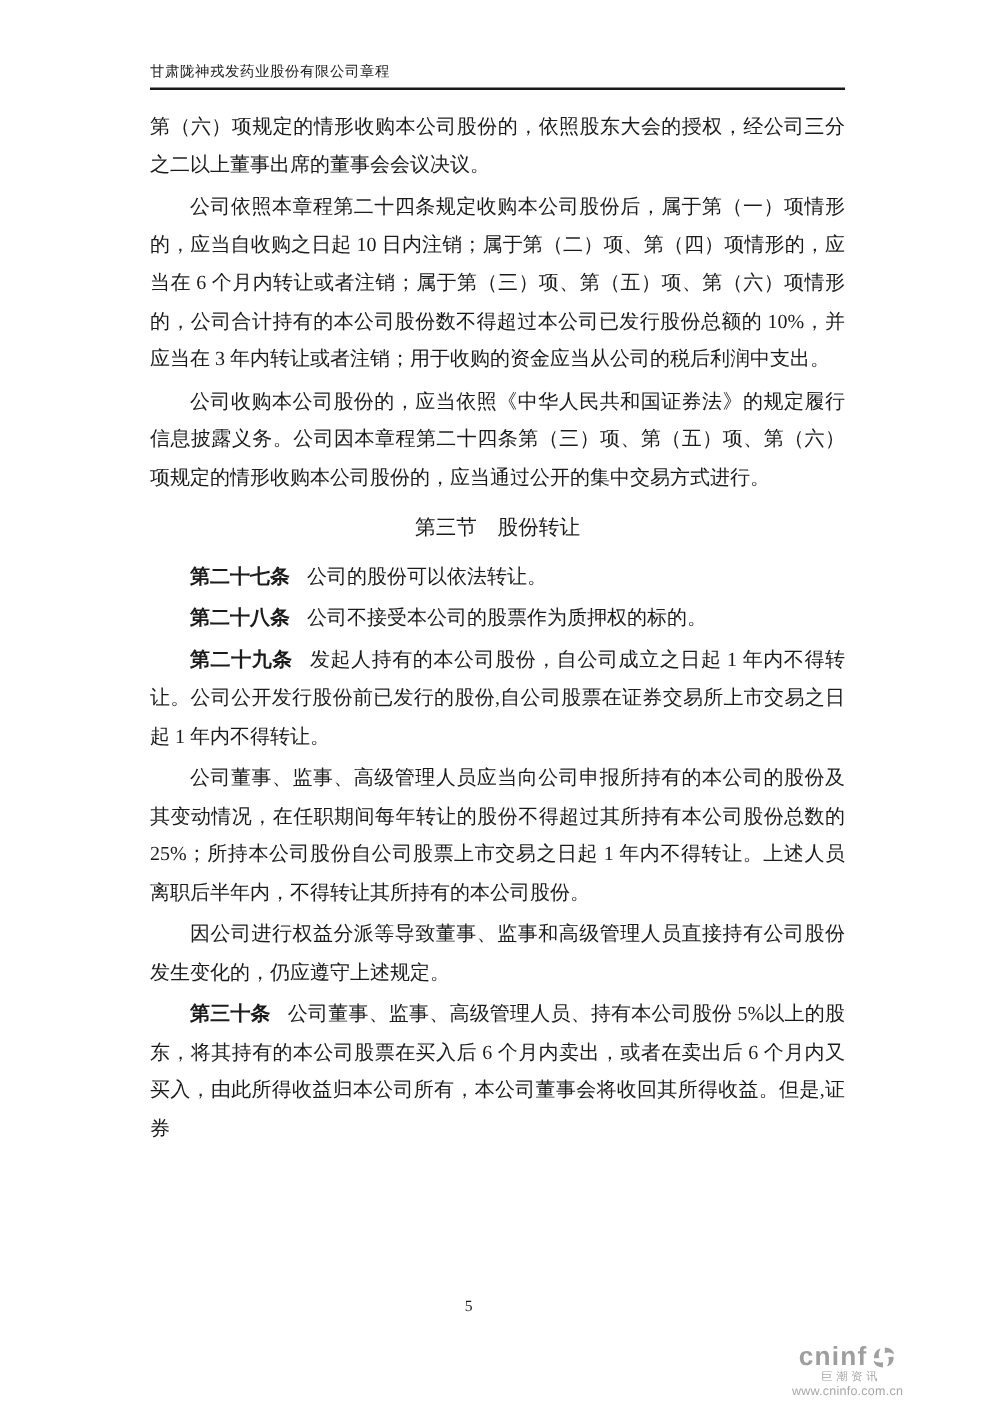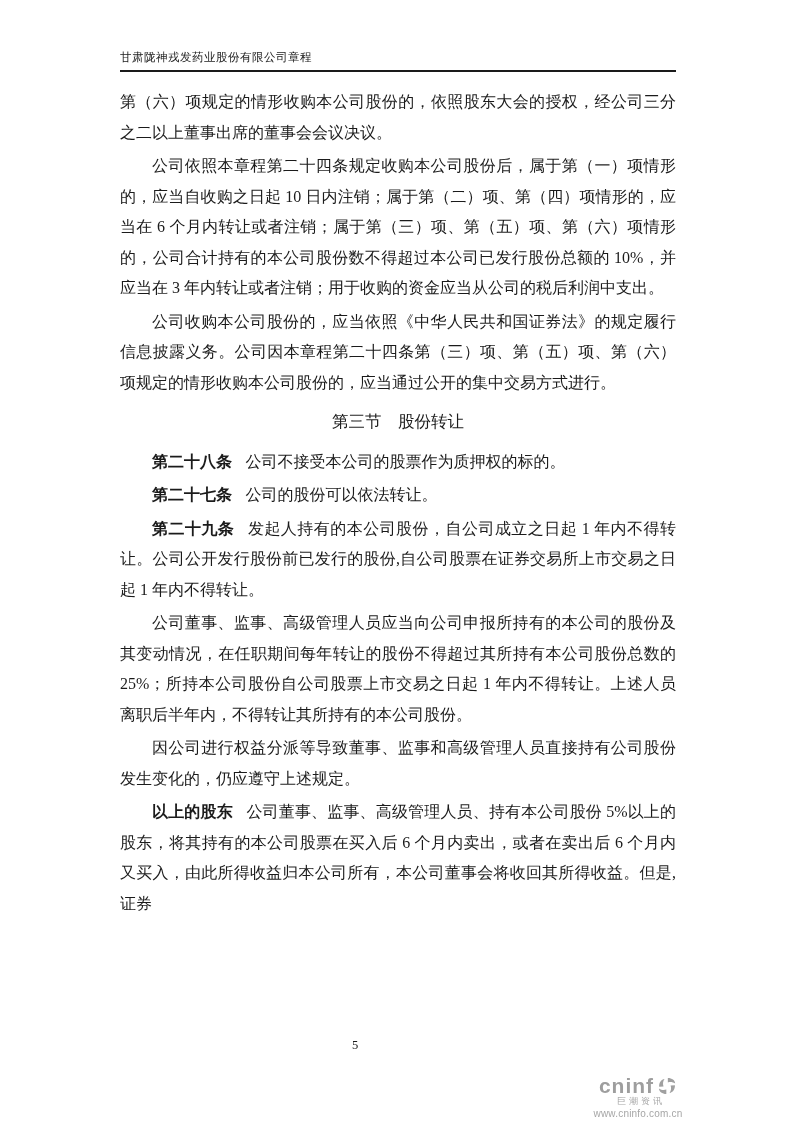--- a/index.html
+++ b/index.html
@@ -3,20 +3,21 @@
 <meta charset="utf-8">
 <style>
   html,body { margin:0; padding:0; background:#ffffff; }
   .page {
     position:relative;
     width:710px; height:1122px;
     background:#ffffff;
     color:#1b1b1b;
     font-family:"Liberation Serif","DejaVu Serif",serif;
     overflow:hidden;
+    padding-left:40px;
   }
   .doc-header {
     position:absolute;
     left:120px; top:50px;
     width:556px;
     font-size:11.5px;
     letter-spacing:0.5px;
     padding-bottom:5px;
     border-bottom:2px solid #1a1a1a;
   }
@@ -93,32 +94,32 @@
   <div class="content">
 
     <p><span>第（六）项规定的情形收购本公司股份的，依照股东大会的授权，经公司三分之二以上董事出席的董事会会议决议。</span></p>
 
     <p class="indent"><span>公司依照本章程第二十四条规定收购本公司股份后，属于第（一）项情形的，应当自收购之日起 10 日内注销；属于第（二）项、第（四）项情形的，应当在 6 个月内转让或者注销；属于第（三）项、第（五）项、第（六）项情形的，公司合计持有的本公司股份数不得超过本公司已发行股份总额的 10%，并应当在 3 年内转让或者注销；用于收购的资金应当从公司的税后利润中支出。</span></p>
 
     <p class="indent"><span>公司收购本公司股份的，应当依照《中华人民共和国证券法》的规定履行信息披露义务。公司因本章程第二十四条第（三）项、第（五）项、第（六）项规定的情形收购本公司股份的，应当通过公开的集中交易方式进行。</span></p>
 
     <p class="section-heading"><span>第三节　股份转让</span></p>
 
+    <p class="indent"><span class="article-num">第二十七条</span><span>公司的股份可以依法转让。</span></p>
+
     <p class="indent"><span class="article-num">第二十八条</span><span>公司不接受本公司的股票作为质押权的标的。</span></p>
-
-    <p class="indent"><span class="article-num">第二十七条</span><span>公司的股份可以依法转让。</span></p>
 
     <p class="indent"><span class="article-num">第二十九条</span><span>发起人持有的本公司股份，自公司成立之日起 1 年内不得转让。公司公开发行股份前已发行的股份,自公司股票在证券交易所上市交易之日起 1 年内不得转让。</span></p>
 
     <p class="indent"><span>公司董事、监事、高级管理人员应当向公司申报所持有的本公司的股份及其变动情况，在任职期间每年转让的股份不得超过其所持有本公司股份总数的 25%；所持本公司股份自公司股票上市交易之日起 1 年内不得转让。上述人员离职后半年内，不得转让其所持有的本公司股份。</span></p>
 
 
     <p class="indent"><span>因公司进行权益分派等导致董事、监事和高级管理人员直接持有公司股份发生变化的，仍应遵守上述规定。</span></p>
 
-    <p class="indent"><span class="article-num">以上的股东</span><span>公司董事、监事、高级管理人员、持有本公司股份 5%以上的股东，将其持有的本公司股票在买入后 6 个月内卖出，或者在卖出后 6 个月内又买入，由此所得收益归本公司所有，本公司董事会将收回其所得收益。但是,证券</span></p>
+    <p class="indent"><span class="article-num">第三十条</span><span>公司董事、监事、高级管理人员、持有本公司股份 5%以上的股东，将其持有的本公司股票在买入后 6 个月内卖出，或者在卖出后 6 个月内又买入，由此所得收益归本公司所有，本公司董事会将收回其所得收益。但是,证券</span></p>
 
   </div>
 
   <div class="page-number"><span>5</span></div>
 
   <div class="cninfo-logo">
     <div class="cninfo-row">
       <span class="cninfo-brand">cninf</span>
       <span>
         <svg class="cninfo-swirl" viewBox="0 0 24 24" aria-hidden="true">

